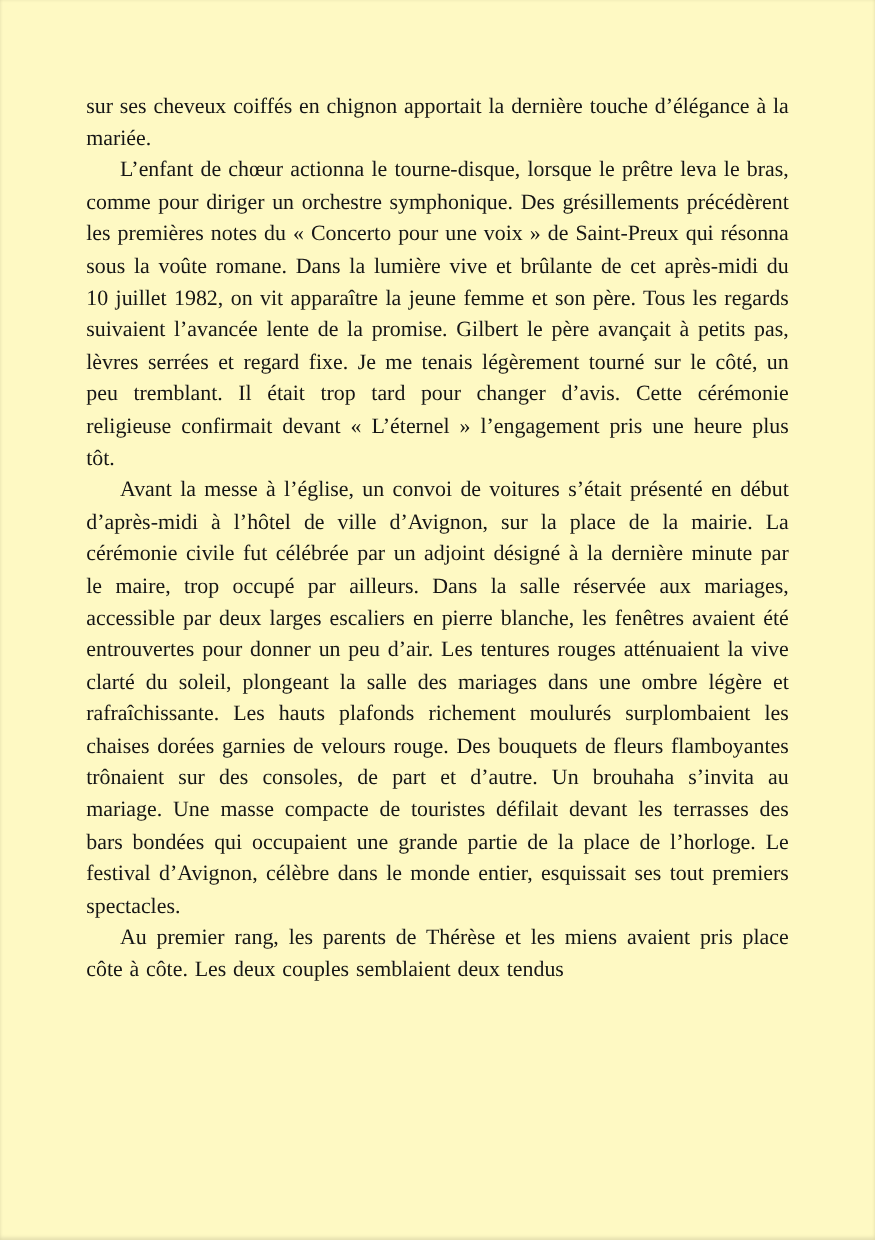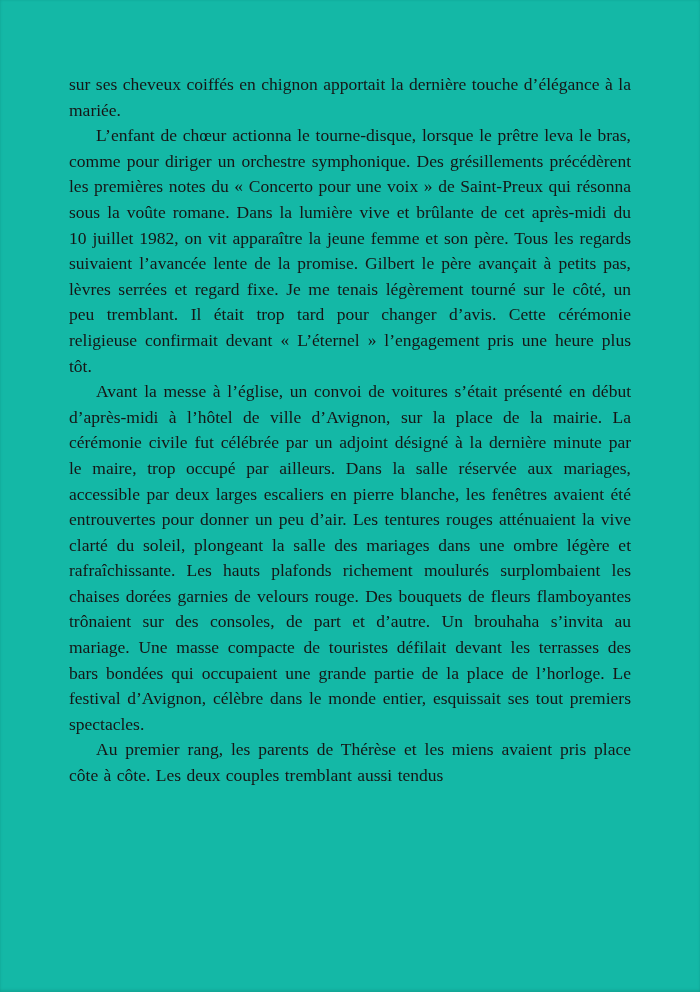--- a/index.html
+++ b/index.html
@@ -9,21 +9,21 @@
     background: #ffffff;
     overflow: hidden;
   }
   body {
     font-family: "Liberation Serif", serif;
   }
   .page {
     position: relative;
     width: 700px;
     height: 992px;
-    background: #14b8a6;
+    background: #fef9c3;
     
     box-shadow: inset 0 -2px 3px rgba(0,0,0,0.10), inset 0 1px 2px rgba(0,0,0,0.04);
   }
   .text-block {
     position: absolute;
     left: 69px;
     top: 72px;
     width: 562px;
     font-size: 17.5px;
     line-height: 25.6px;
@@ -35,15 +35,15 @@
   .para.indent { text-indent: 27px; }
 </style>
 </head>
 <body>
 
 <div class="page">
   <div class="text-block">
     <p class="para">sur ses cheveux coiffés en chignon apportait la dernière touche d’élégance à la mariée.</p>
     <p class="para indent">L’enfant de chœur actionna le tourne-disque, lorsque le prêtre leva le bras, comme pour diriger un orchestre symphonique. Des grésillements précédèrent les premières notes du «&nbsp;Concerto pour une voix&nbsp;» de Saint-Preux qui résonna sous la voûte romane. Dans la lumière vive et brûlante de cet après-midi du 10 juillet 1982, on vit apparaître la jeune femme et son père. Tous les regards suivaient l’avancée lente de la promise. Gilbert le père avançait à petits pas, lèvres serrées et regard fixe. Je me tenais légèrement tourné sur le côté, un peu tremblant. Il était trop tard pour changer d’avis. Cette cérémonie religieuse confirmait devant «&nbsp;L’éternel&nbsp;» l’engagement pris une heure plus tôt.</p>
     <p class="para indent">Avant la messe à l’église, un convoi de voitures s’était présenté en début d’après-midi à l’hôtel de ville d’Avignon, sur la place de la mairie. La cérémonie civile fut célébrée par un adjoint désigné à la dernière minute par le maire, trop occupé par ailleurs. Dans la salle réservée aux mariages, accessible par deux larges escaliers en pierre blanche, les fenêtres avaient été entrouvertes pour donner un peu d’air. Les tentures rouges atténuaient la vive clarté du soleil, plongeant la salle des mariages dans une ombre légère et rafraîchissante. Les hauts plafonds richement moulurés surplombaient les chaises dorées garnies de velours rouge. Des bouquets de fleurs flamboyantes trônaient sur des consoles, de part et d’autre. Un brouhaha s’invita au mariage. Une masse compacte de touristes défilait devant les terrasses des bars bondées qui occupaient une grande partie de la place de l’horloge. Le festival d’Avignon, célèbre dans le monde entier, esquissait ses tout premiers spectacles.</p>
-    <p class="para indent">Au premier rang, les parents de Thérèse et les miens avaient pris place côte à côte. Les deux couples tremblant aussi tendus</p>
+    <p class="para indent">Au premier rang, les parents de Thérèse et les miens avaient pris place côte à côte. Les deux couples semblaient deux tendus</p>
   </div>
 </div>
 
 </body></html>

